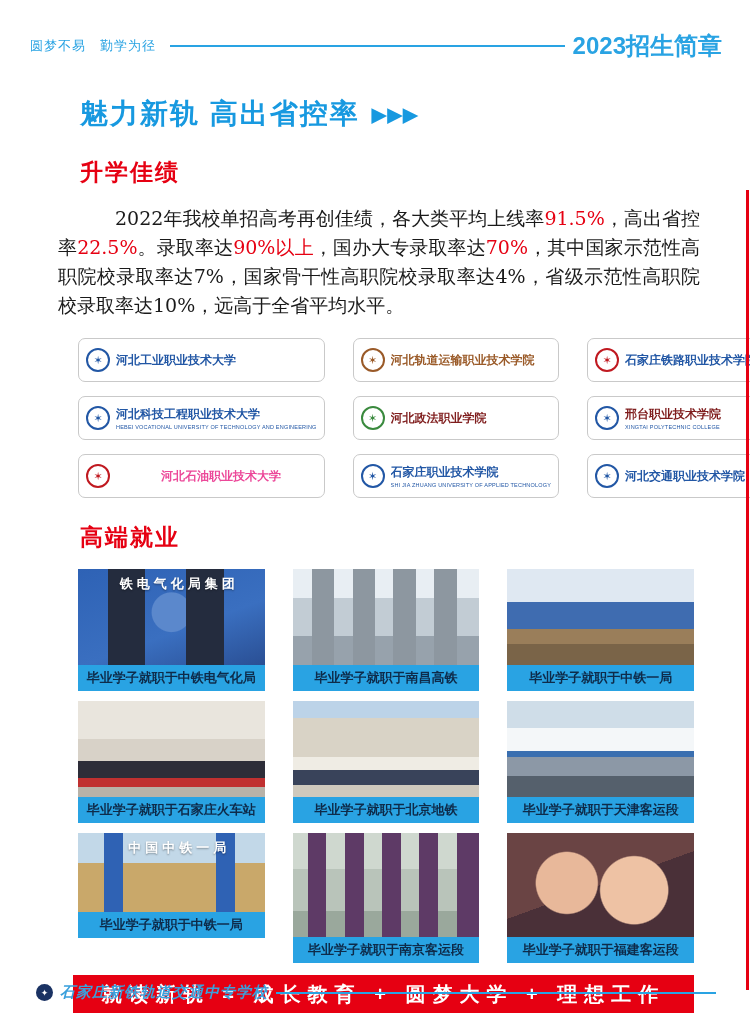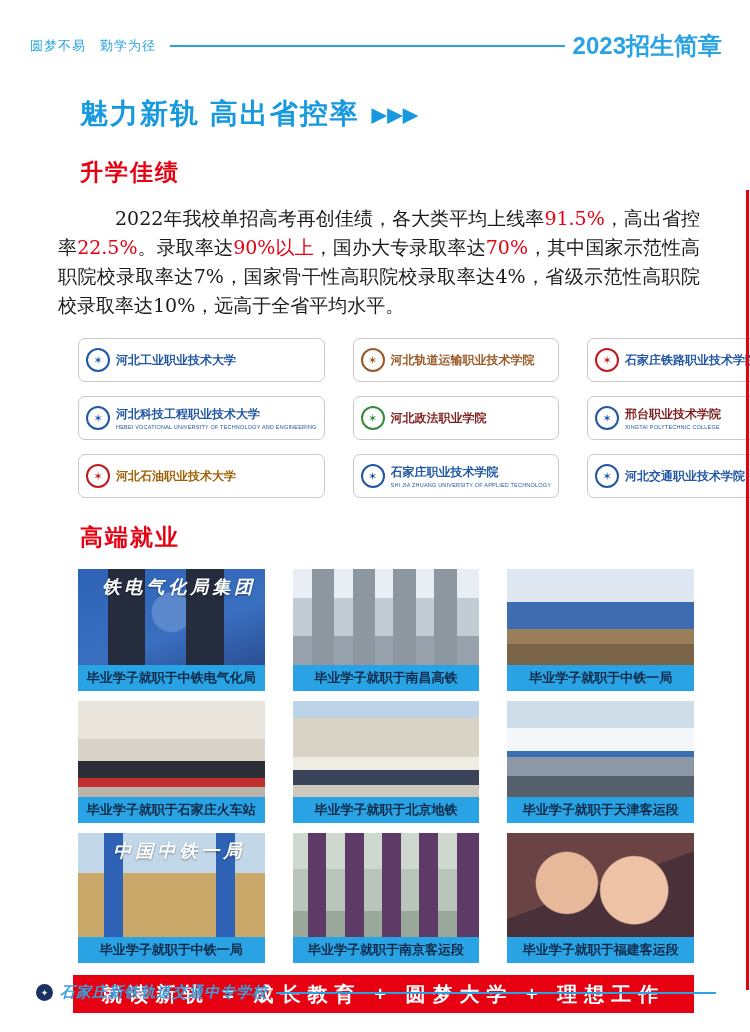--- a/index.html
+++ b/index.html
@@ -43,21 +43,21 @@
   .college-english{font-size:5.5px;white-space:nowrap;letter-spacing:0.2px;margin-top:1px;}
   
   .photo-grid{
     margin:16px 56px 0 78px;display:grid;grid-template-columns:repeat(3,1fr);
     gap:10px 28px;
   }
   .photo-card{display:flex;flex-direction:column;}
   .photo{height:96px;width:100%;position:relative;overflow:hidden;}
   .photo .overlay-text{
     position:absolute;top:6px;left:16px;right:0;text-align:center;color:#ffffff;
-    font-size:18px;font-weight:bold;letter-spacing:4px;text-shadow:0 1px 2px rgba(0,0,0,.4);font-style:italic;
+    font-size:13px;font-weight:bold;letter-spacing:4px;text-shadow:0 1px 2px rgba(0,0,0,.4);
   }
   .caption{
     height:26px;background:#29a3e3;color:#0e2b4a;display:flex;align-items:center;justify-content:center;
     font-family:"DejaVu Serif","Liberation Serif",serif;font-size:13px;font-weight:bold;
   }
   
   .photo-1{background:
     linear-gradient(90deg,transparent 16%,#242c3e 16% 36%,transparent 36% 58%,#242c3e 58% 78%,transparent 78%),
     radial-gradient(circle at 50% 45%,#5b88cc 0 18%,transparent 19%),
     linear-gradient(160deg,#2e62b5,#3a6fc0 60%,#2a4f94);}
@@ -167,21 +167,21 @@
     <span class="emblem" style="border-color: rgb(34, 87, 165); color: rgb(34, 87, 165);">✶</span>
     <span class="college-text">
       <span class="college-name" style="color: #7f1d1d;">邢台职业技术学院</span>
       <span class="college-english" style="color: rgb(34, 87, 165);">XINGTAI POLYTECHNIC COLLEGE</span>
     </span>
   </div>
 
   <div class="college-card">
     <span class="emblem" style="border-color: rgb(192, 25, 32); color: rgb(192, 25, 32);">✶</span>
     <span class="college-text">
-      <span class="college-name" style="color: #a16207;">河北石油职业技术大学</span>
+      <span class="college-name" style="color: #ec4899; margin-left: 45px;">河北石油职业技术大学</span>
 
     </span>
   </div>
 
   <div class="college-card">
     <span class="emblem" style="border-color: rgb(34, 87, 165); color: rgb(34, 87, 165);">✶</span>
     <span class="college-text">
       <span class="college-name" style="color: rgb(34, 87, 165);">石家庄职业技术学院</span>
       <span class="college-english" style="color: rgb(34, 87, 165);">SHI JIA ZHUANG UNIVERSITY OF APPLIED TECHNOLOGY</span>
     </span>
@@ -235,21 +235,21 @@
   </div>
 
   <div class="photo-card">
     <div class="photo photo-6">
       
     </div>
     <div class="caption">毕业学子就职于天津客运段</div>
   </div>
 
   <div class="photo-card">
-    <div class="photo photo-7" style="height: 104px;">
+    <div class="photo photo-7" style="height: 79px;">
       <div class="overlay-text">中国中铁一局</div>
     </div>
     <div class="caption">毕业学子就职于中铁一局</div>
   </div>
 
   <div class="photo-card">
     <div class="photo photo-8" style="height: 104px;">
       
     </div>
     <div class="caption">毕业学子就职于南京客运段</div>

